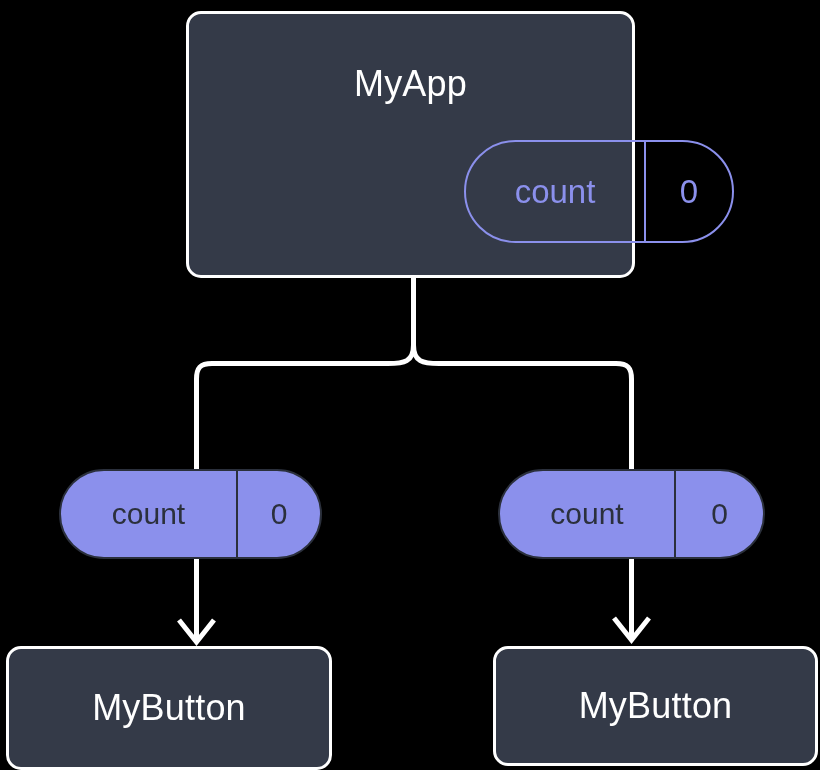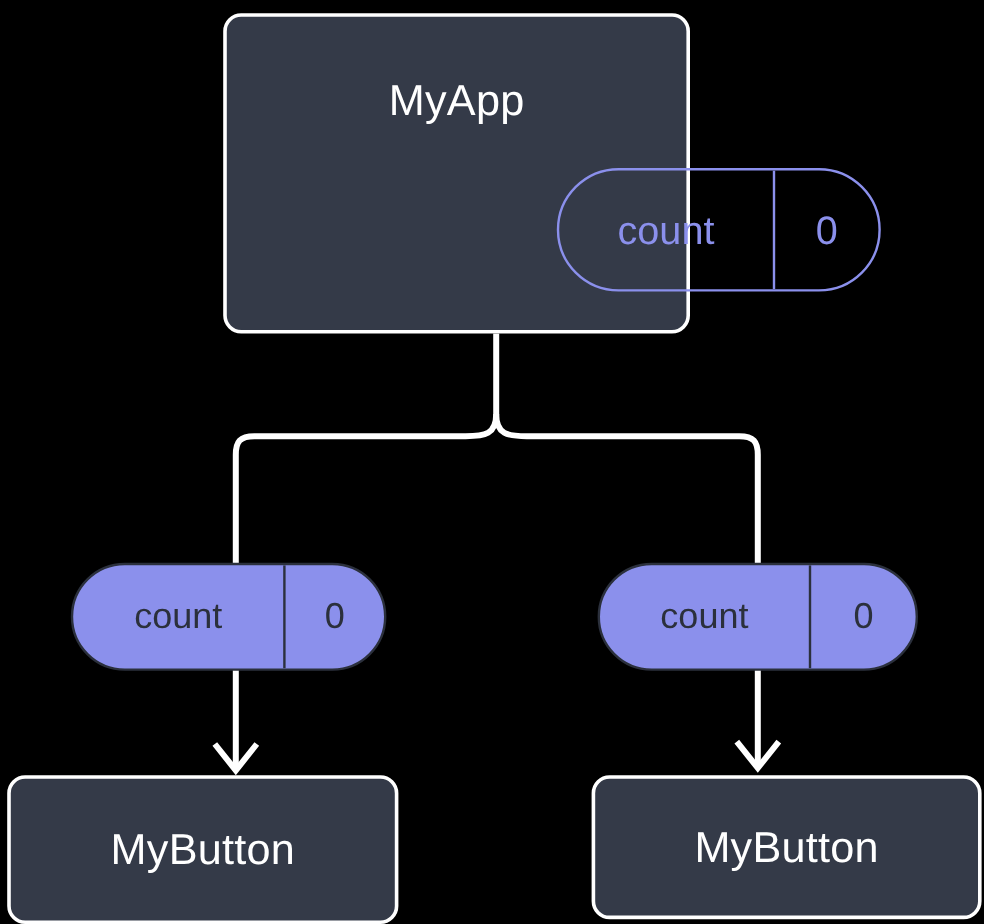--- a/index.html
+++ b/index.html
@@ -40,21 +40,21 @@
     border-radius: 15px;
     z-index: 2;
     display: flex;
     flex-direction: column;
     align-items: center;
   }
 
   #node-myapp {
     left: 186px;
     top: 11px;
-    width: 389px;
+    width: 449px;
     height: 267px;
   }
   #node-mybutton-left {
     left: 6px;
     top: 646px;
     width: 326px;
     height: 124px;
     justify-content: center;
   }
   #node-mybutton-right {

